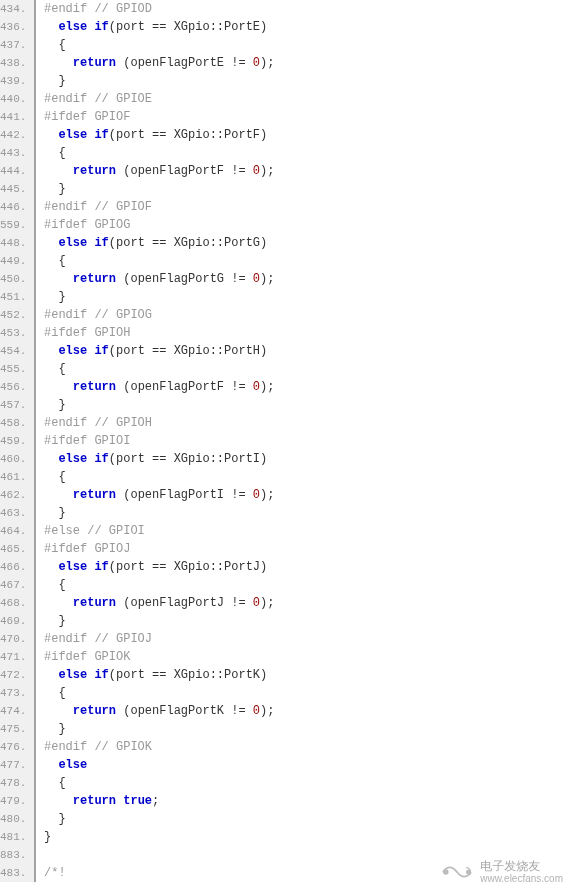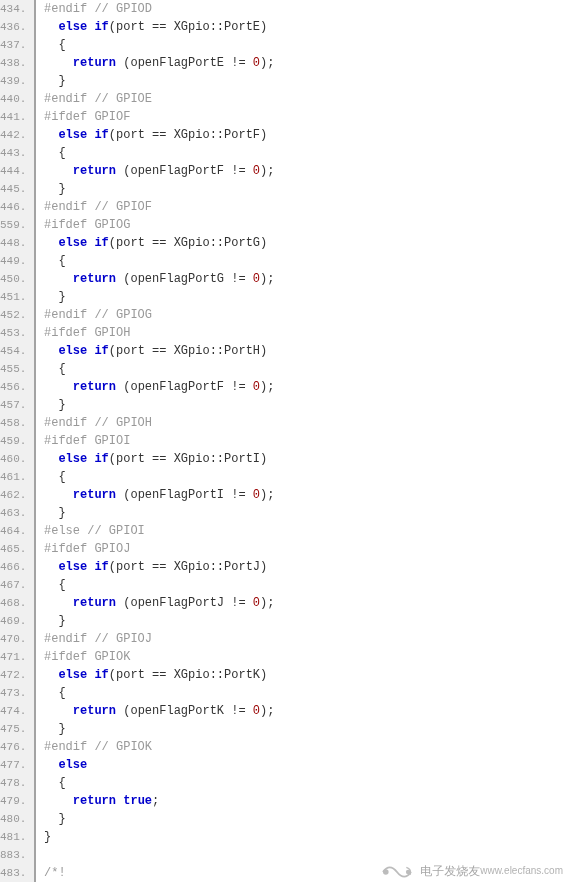--- a/index.html
+++ b/index.html
@@ -67,21 +67,21 @@
       opacity: 0.65;
       font-family: Arial, sans-serif;
     }
     .watermark-icon {
       width: 38px;
       height: 28px;
       margin-right: 4px;
     }
     .watermark-text {
       display: flex;
-      flex-direction: row;
+      flex-direction: column;
       font-size: 10px;
       color: #888;
       line-height: 1.1;
     }
     .watermark-text .cn {
       font-size: 12px;
       color: #777;
     }
   </style>
 </head>

